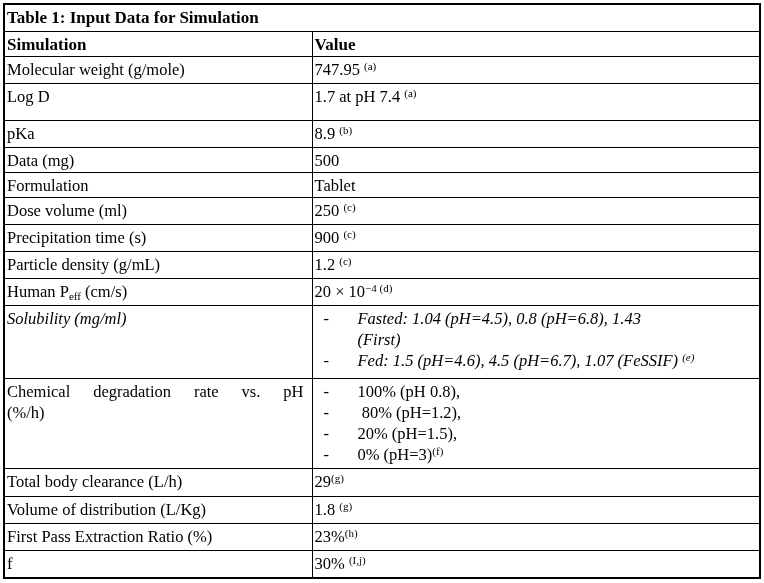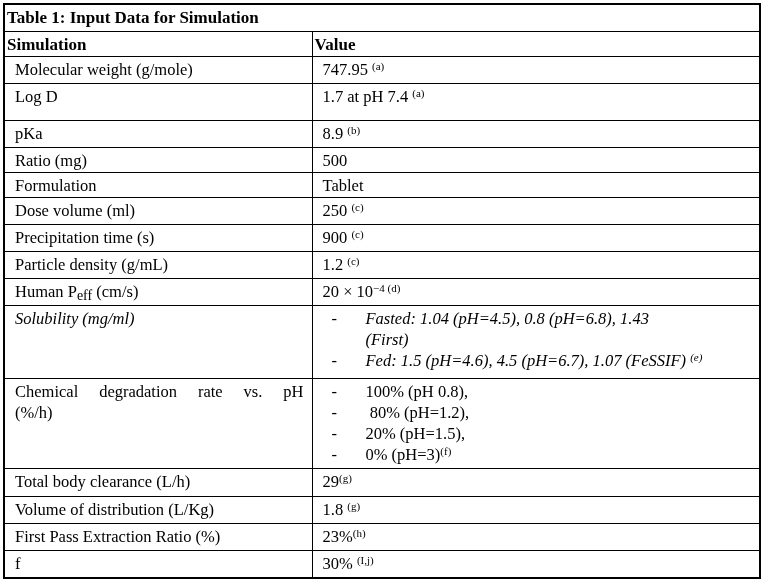--- a/index.html
+++ b/index.html
@@ -41,25 +41,25 @@
   tr.r1  { height: 37px; }  
   tr.r2  { height: 27px; }  
   tr.r10 { height: 73px; font-style: italic; }  
   tr.r11 { height: 89px; }  
   .sup {
     font-size: 11px;
     position: relative;
     top: -5px;
   }
   .sub {
-    font-size: 14px;
+    font-size: 11px;
     position: relative;
     top: 3px;
   }
-  .vline { min-height: 21px; margin-left: 8px; }
+  .vline { min-height: 21px; }
   .bullet { display: flex; }
   .bullet .dash {
     flex: 0 0 43px;
     box-sizing: border-box;
     padding-left: 9px;
   }
   .bullet .lc { flex: 1 1 auto; }
   .cont { padding-left: 43px; }
   .jline {
     text-align: justify;
@@ -103,21 +103,21 @@
       <tr class="r2">
         <td>
           <div class="vline"><span class="lc">pKa</span></div>
         </td>
         <td>
           <div class="vline"><span class="lc">8.9 <span class="sup">(b)</span></span></div>
         </td>
       </tr>
       <tr class="r3">
         <td>
-          <div class="vline"><span class="lc">Ratio (mg)</span></div>
+          <div class="vline"><span class="lc">Data (mg)</span></div>
         </td>
         <td>
           <div class="vline"><span class="lc">500</span></div>
         </td>
       </tr>
       <tr class="r4">
         <td>
           <div class="vline"><span class="lc">Formulation</span></div>
         </td>
         <td>

